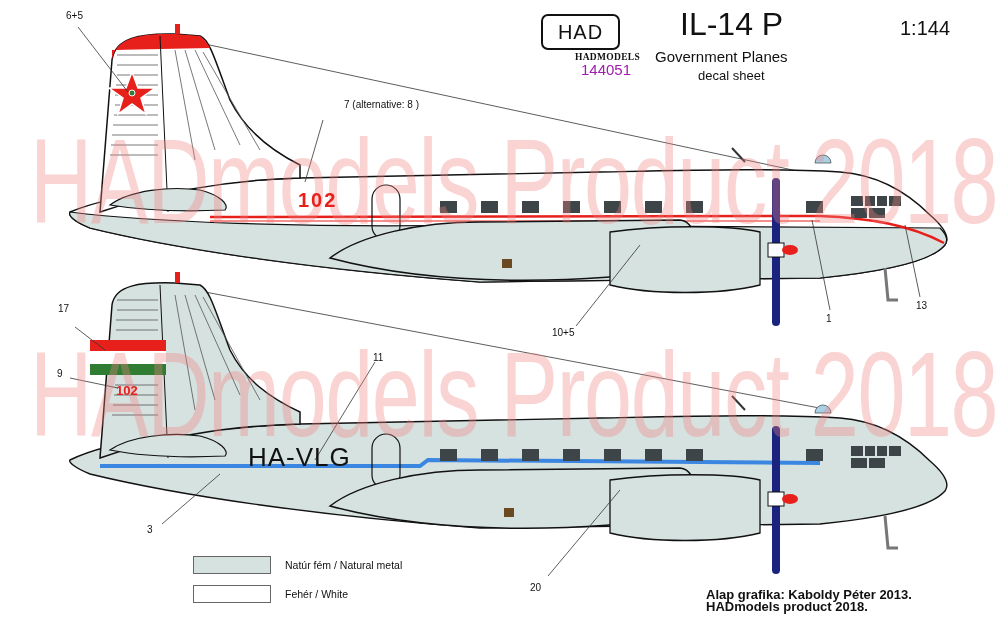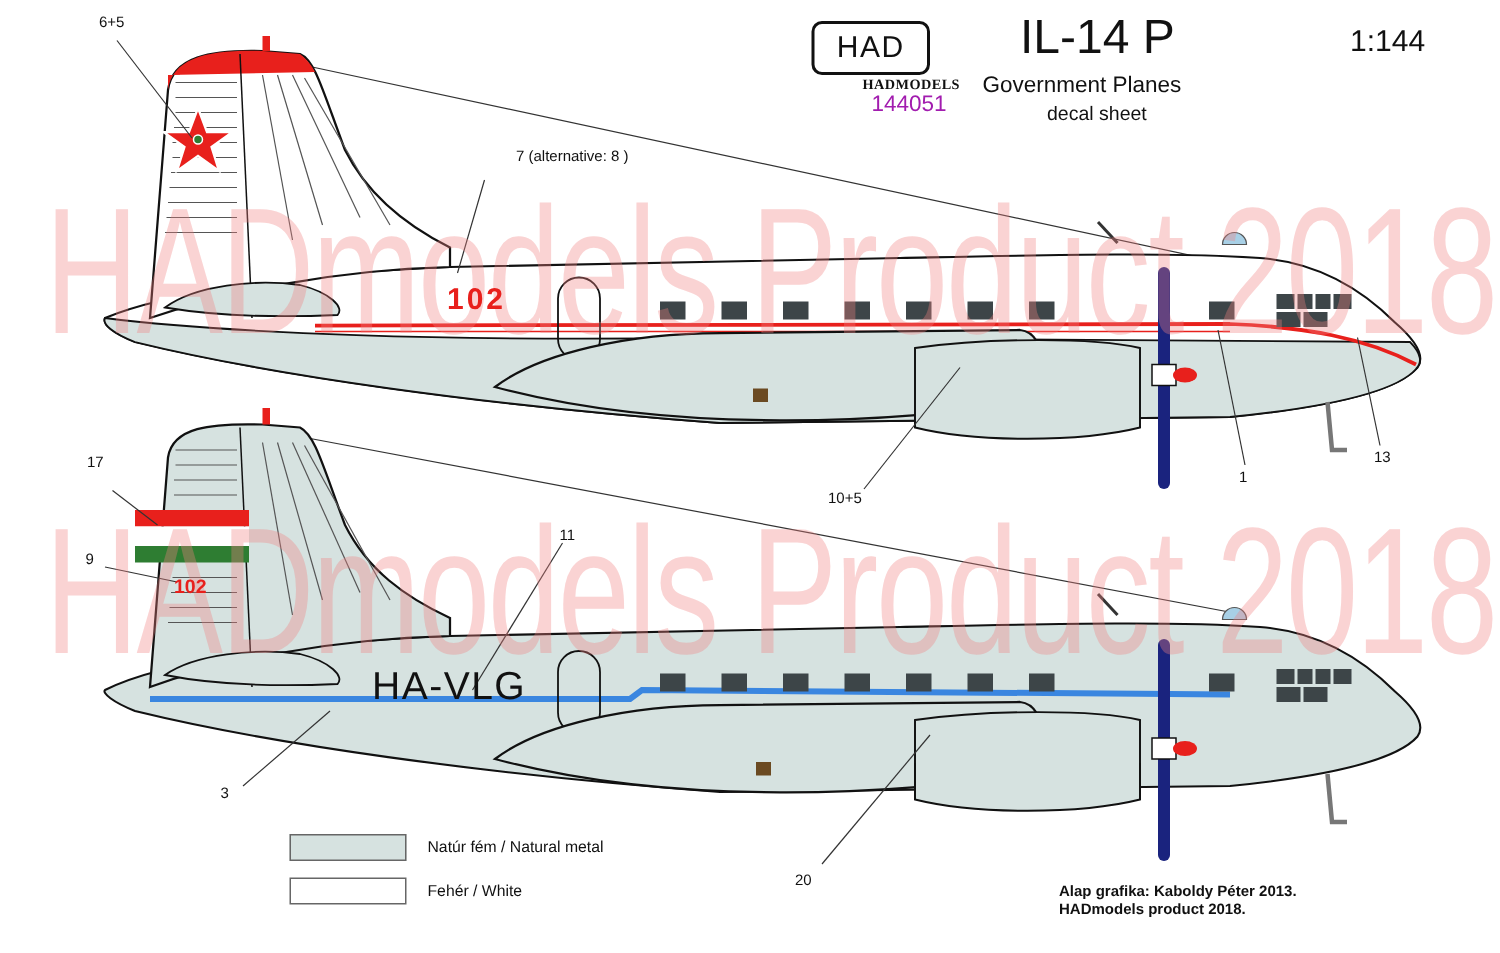--- a/index.html
+++ b/index.html
@@ -10,21 +10,21 @@
   .callout { position: absolute; font-size: 10px; color: #111; z-index: 10; }
   .title { position: absolute; left: 680px; top: 6px; font-size: 32px; color: #111; }
   .subtitle { position: absolute; left: 655px; top: 48px; font-size: 15px; color: #111; }
   .subtitle2 { position: absolute; left: 698px; top: 68px; font-size: 13px; color: #111; }
   .scale { position: absolute; left: 862px; top: 17px; font-size: 20px; color: #111; margin-left: 38px; }
   .logo-box { position: absolute; left: 541px; top: 14px; width: 79px; height: 36px; border: 2.5px solid #111; border-radius: 7px; display: flex; align-items: center; justify-content: center; font-size: 20px; color: #111; letter-spacing: 1px; box-sizing: border-box; }
   .logo-name { position: absolute; left: 536px; top: 52px; font-family: "Liberation Serif", serif; font-weight: bold; font-size: 9.5px; color: #111; letter-spacing: 0.3px; margin-left: 39px; }
   .logo-code { position: absolute; left: 541px; top: 61px; font-size: 15px; color: #a21caf; margin-left: 40px; }
   .legend-swatch { position: absolute; width: 78px; height: 18px; border: 1px solid #666; box-sizing: border-box; }
   .legend-label { position: absolute; font-size: 10.5px; color: #111; }
-  .credits { position: absolute; left: 706px; top: 589px; font-size: 10px; font-weight: bold; color: #111; line-height: 12px; }
+  .credits { position: absolute; left: 706px; top: 589px; font-size: 13px; font-weight: bold; color: #111; line-height: 12px; }
   .credits div { white-space: nowrap; }
 </style>
 </head>
 <body>
 
 <div class="logo-box">
     <span>HAD</span>
   </div>
 <div class="logo-name">HADMODELS</div>
 <div class="logo-code">144051</div>

